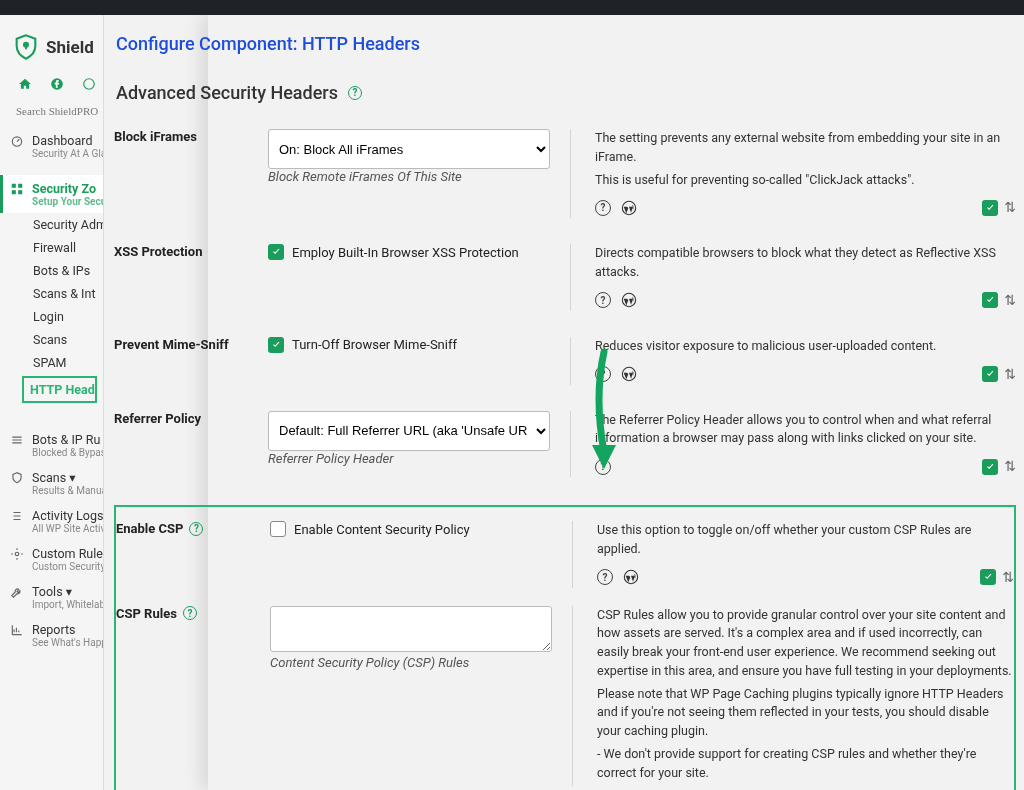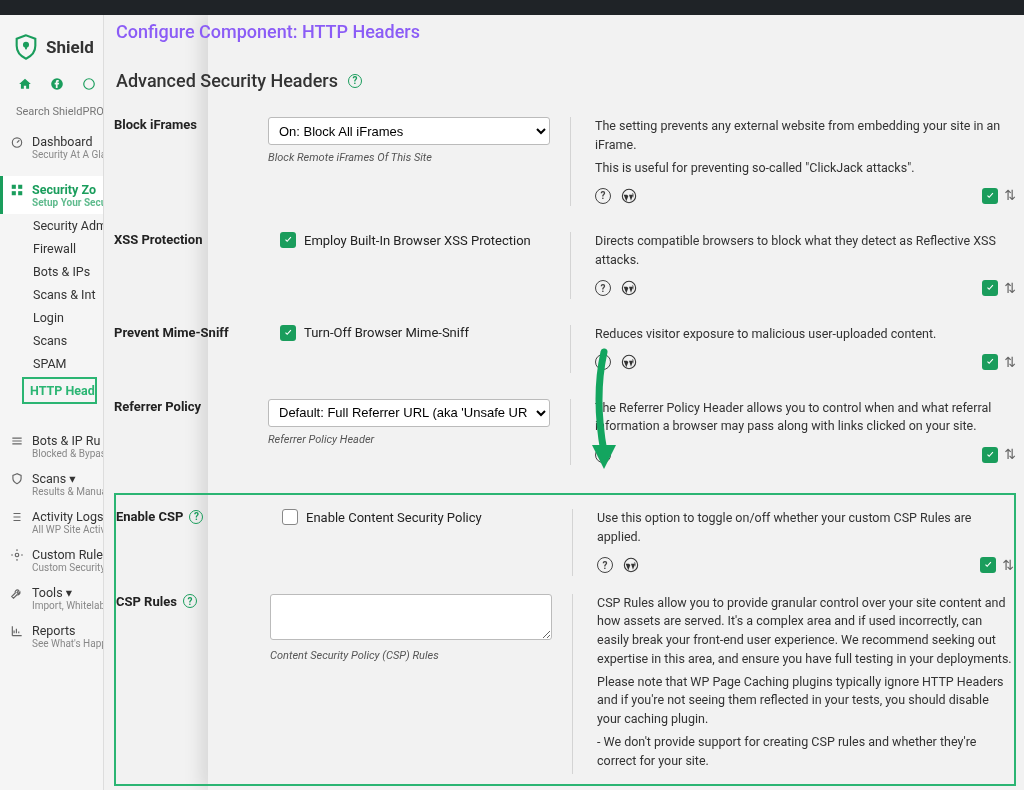--- a/index.html
+++ b/index.html
@@ -4,50 +4,50 @@
 <style>
   * { box-sizing: border-box; margin: 0; padding: 0; }
   body { font-family: -apple-system, "Segoe UI", Roboto, Arial, sans-serif; font-size: 13px; color: #222; background: #f0f0f0; width: 1024px; height: 790px; overflow: hidden; position: relative; }
   .topbar { height: 15px; background: #1f2327; }
   .app { display: flex; height: calc(100% - 15px); }
   .sidebar { width: 104px; background: #f5f5f5; border-right: 1px solid #ddd; padding-top: 12px; font-size: 12.5px; color: #333; overflow: hidden; }
   .brand { display: flex; align-items: center; gap: 6px; padding: 6px 8px 14px 12px; font-weight: 700; font-size: 17px; white-space: nowrap; }
   .brand svg { flex: none; }
   .mini-icons { display: flex; gap: 18px; padding: 2px 0 14px 18px; color: #1a9d5c; }
   .mini-icons svg { width: 14px; height: 14px; }
-  .search-row { display: flex; align-items: center; gap: 6px; padding: 0 8px 10px 10px; color: #777; font-size: 11px; white-space: nowrap; }
+  .search-row { display: flex; align-items: center; gap: 6px; padding: 0 8px 10px 10px; color: #777; font-size: 11px; white-space: nowrap; font-family: Liberation Serif, serif; }
   .nav-item { display: flex; align-items: flex-start; gap: 8px; padding: 6px 8px 6px 10px; white-space: nowrap; cursor: pointer; }
   .nav-item.twoLine { flex-direction: column; gap: 0; }
   .nav-item .title { display: flex; align-items: center; gap: 8px; }
   .nav-item .sub { font-size: 10px; color: #888; padding-left: 22px; }
   .nav-item svg { width: 14px; height: 14px; flex: none; color: #666; }
   .nav-item.active { color: #1a9d5c; border-left: 3px solid #1a9d5c; background: #fff; padding-left: 7px; font-weight: 700; }
   .nav-item.active svg { color: #1a9d5c; }
   .nav-sub { padding: 4px 8px 4px 33px; white-space: nowrap; font-size: 12.5px; cursor: pointer; }
   .nav-sub.highlight { margin: 2px 6px 17px 22px; padding: 4px 6px; border: 2px solid #2bb573; color: #2bb573; font-weight: 700; }
   .content { flex: 1; background: #f2f2f2; overflow-y: auto; position: relative; }
   .content-inner { padding: 6px 8px 24px 10px; }
-  h1.page-title { font-size: 18px; font-weight: 500; color: #8b5cf6; margin: 0 0 28px 2px; }
+  h1.page-title { font-size: 18px; font-weight: 500; color: #1d4ed8; margin: 12px 0 28px 2px; }
   h2.section-title { font-size: 18px; font-weight: 500; color: #333; margin: 0 0 22px 2px; display: flex; align-items: center; gap: 10px; }
   .help-q { display:inline-flex; width:14px; height:14px; border:1.5px solid #1a9d5c; color:#1a9d5c; border-radius:50%; font-size:10px; align-items:center; justify-content:center; font-weight:700; }
   .row { display: flex; align-items: flex-start; border-top: none; padding: 4px 0 22px; }
   .row-label { width: 154px; font-weight: 700; font-size: 13px; color: #222; display:flex; align-items:center; gap:6px; }
   .row-control { width: 302px; padding-right: 20px; }
   .row-desc { flex: 1; border-left: 1px solid #d4d4d4; padding-left: 24px; font-size: 12.5px; color: #333; line-height: 1.5; position: relative; }
   .row-desc p { margin-bottom: 4px; }
   .desc-icons { display:flex; align-items:center; justify-content:space-between; margin-top:8px; }
   .desc-icons .left { display:flex; gap:10px; color:#444; }
   .desc-icons .right { display:flex; gap:6px; align-items:center; }
   .icon-circle-q { width:16px; height:16px; border:1.5px solid #444; border-radius:50%; display:inline-flex; align-items:center; justify-content:center; font-size:10px; font-weight:700; }
   .wp-icon { width:16px; height:16px; }
   .green-check { width:16px; height:16px; background:#1a9d5c; border-radius:3px; display:inline-flex; align-items:center; justify-content:center; }
   .arrows { font-size:14px; color:#666; }
-  select.form { width: 282px; height: 28px; border:1px solid #bbb; border-radius:3px; padding:2px 6px; font-size:13px; background:#fff; }
-  .sub-label { font-style: italic; font-size: 11px; color:#555; margin-top:6px; }
-  .chk-wrap { display:flex; align-items:center; gap:8px;margin-left:12px; }
+  select.form { width: 282px; height: 40px; border:1px solid #bbb; border-radius:3px; padding:2px 6px; font-size:13px; background:#fff; }
+  .sub-label { font-style: italic; font-size: 13px; color:#555; margin-top:0; }
+  .chk-wrap { display:flex; align-items:center; gap:8px; }
   .chk { width:16px; height:16px; border-radius:3px; display:inline-flex; align-items:center; justify-content:center; }
   .chk.on { background:#1a9d5c; }
   .chk.off { border:1.5px solid #888; background:#fff; }
   textarea.form { width:282px; height:46px; border:1px solid #bbb; border-radius:3px; resize:both; font-family:inherit; }
   .csp-box { border:2px solid #2bb573; margin-top:6px; padding:10px 0 10px 0; }
   .arrow { position:absolute; left:480px; top:332px; pointer-events:none; }
   .white-panel { position:absolute; left:104px; top:0; right:0; bottom:0; background:#f2f2f2; box-shadow:-6px 0 18px rgba(0,0,0,0.12); }
 </style>
 </head>
 <body>

